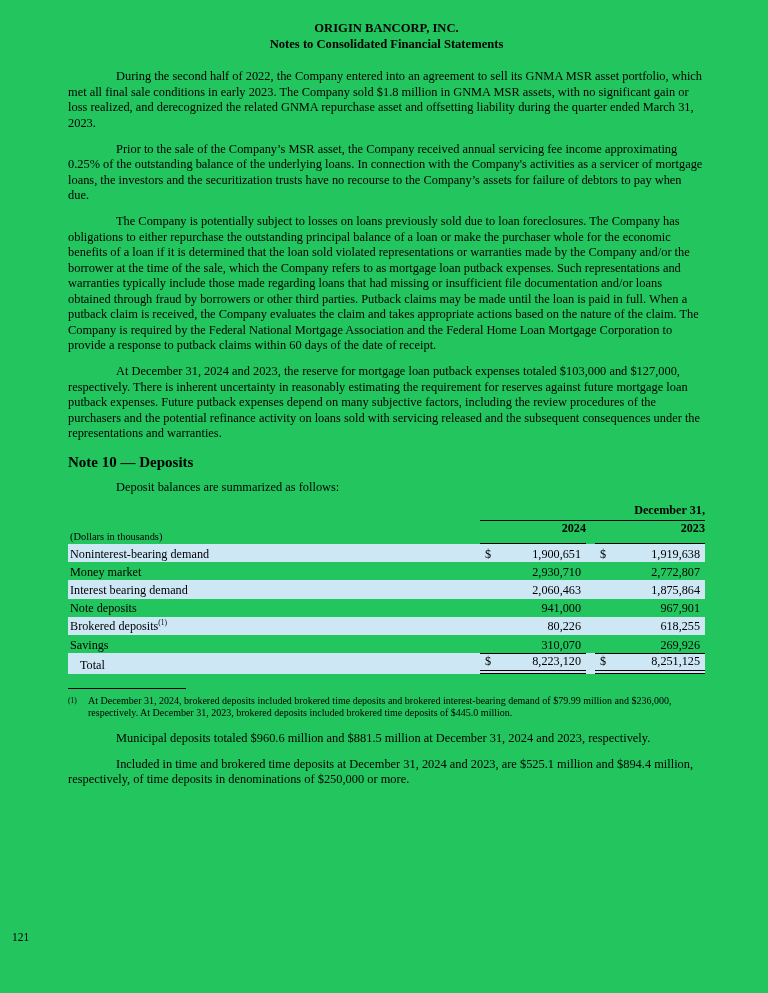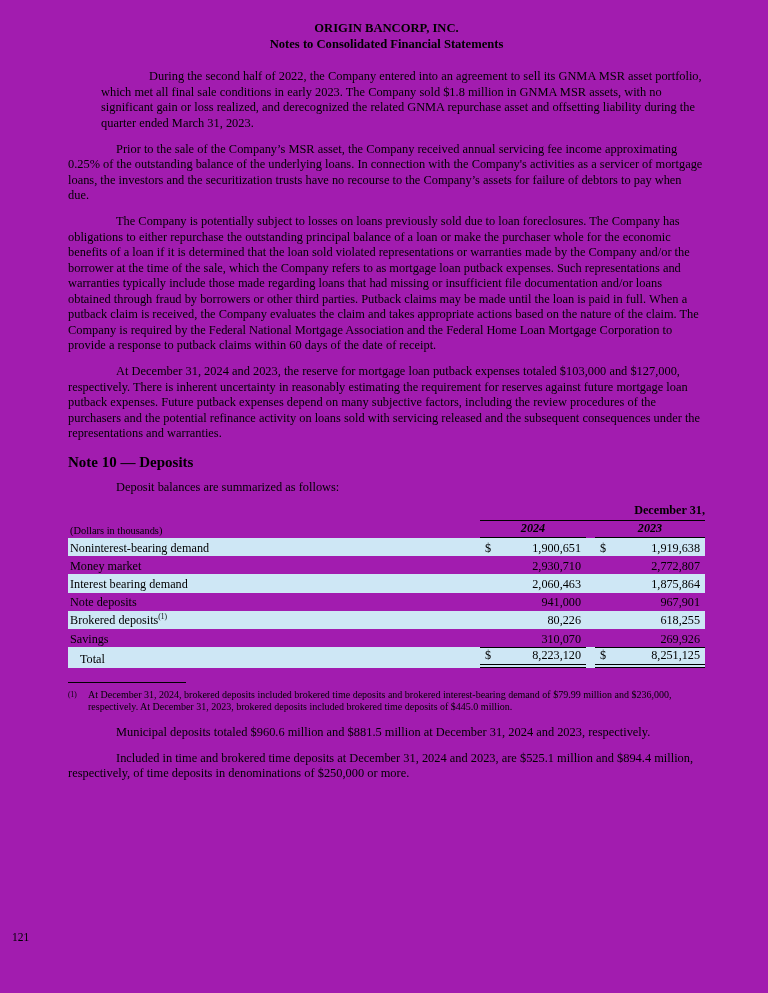--- a/index.html
+++ b/index.html
@@ -2,40 +2,40 @@
 <html style="--row-highlight: #cee7f5;"><head>
 <meta charset="utf-8">
 <style>
   * { margin: 0; padding: 0; box-sizing: border-box; }
   html, body { background: #ffffff; }
   .page {
     position: relative;
     width: 768px;
     height: 993px;
     margin: 0 auto;
-    background: #a21caf;
+    background: #22c55e;
     color: #000;
     font-family: "Liberation Serif", "DejaVu Serif", serif;
     font-size: 12.4px;
     line-height: 15.5px;
     padding: 20px 63px 0 68px;
     overflow: hidden;
   }
   .doc-title, .doc-subtitle {
     text-align: center;
     font-weight: bold;
     font-size: 12.6px;
     line-height: 16px;
   }
   p.body-para {
     margin-top: 10.5px;
     text-indent: 48px;
     text-align: left;
   }
-  p.first-para { margin-top: 17px; margin-left: 33px; }
+  p.first-para { margin-top: 17px; }
   h3.note-heading {
     margin-top: 12px;
     font-size: 15px;
     font-weight: bold;
     line-height: 16px;
   }
   p.table-intro { margin-top: 10px; text-indent: 48px; }
 
   
   .fin-table { margin-top: 8px; width: 637px; }
@@ -44,21 +44,21 @@
   .t-label { flex: 1 1 auto; padding-left: 2px; font-size: 12.2px; }
   .t-span {
     width: 225px;
     text-align: right;
     border-bottom: 1px solid #000;
     padding-bottom: 1px;
   }
   .t-col1 { width: 106px; }
   .t-gap  { width: 9px; }
   .t-col2 { width: 110px; }
-  .th { text-align: center; border-bottom: 1px solid #000; padding-bottom: 1px; font-style: italic; }
+  .th { text-align: right; border-bottom: 1px solid #000; padding-bottom: 7px; }
   .units { font-size: 10.4px; font-weight: normal; }
   .cell { display: flex; justify-content: space-between; padding: 0 5px; font-size: 12.2px; align-items: flex-end; }
   .shaded { background: var(--row-highlight, #cee7f5); }
   .rsup { font-size: 7.5px; vertical-align: super; line-height: 0; }
   .total-row .t-label { padding-left: 12px; }
   .total-row .cell {
     border-top: 1px solid #000;
     border-bottom: 4px double #000;
   }
 

